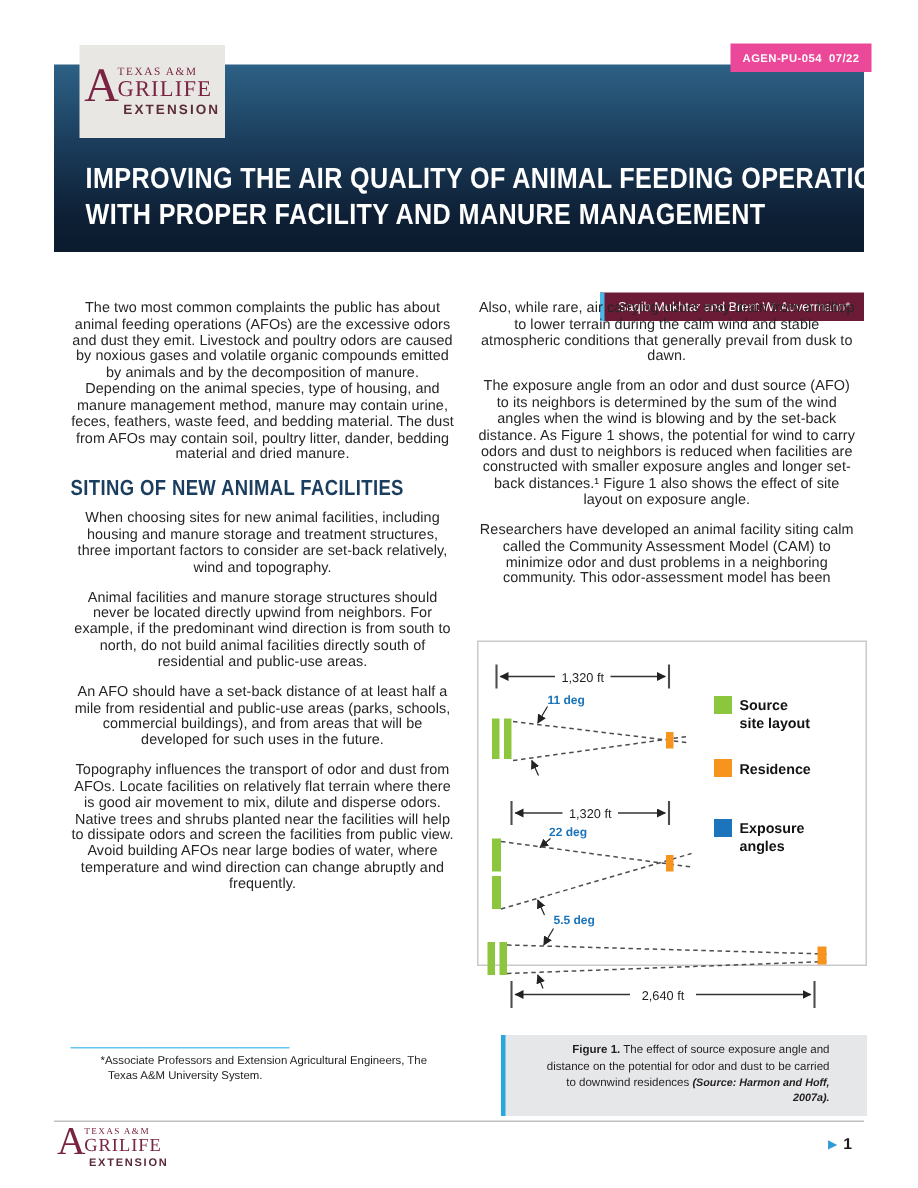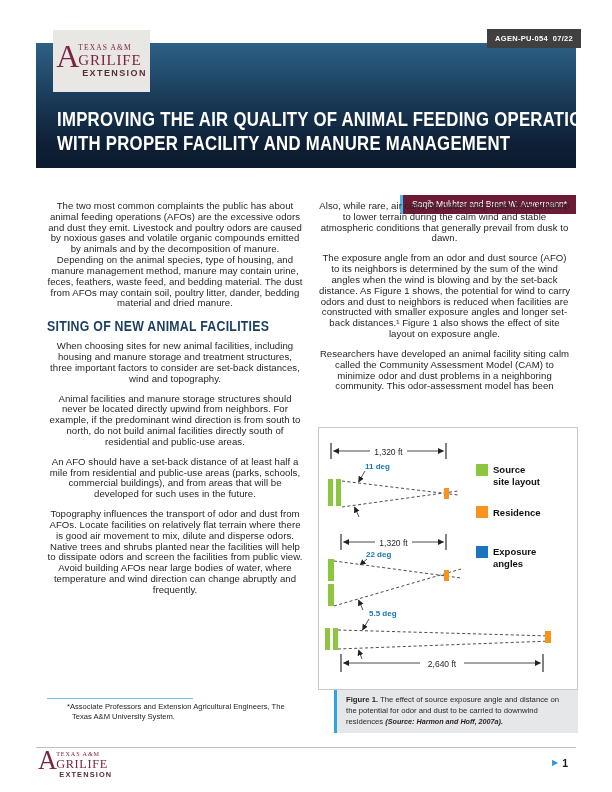--- a/index.html
+++ b/index.html
@@ -16,21 +16,21 @@
   .title-wrap { position:absolute; left:21px; top:64px; transform:scaleX(0.86); transform-origin:0 0; }
   .title-line {
     color:#ffffff; font-weight:bold; font-size:19.5px; line-height:24px;
     letter-spacing:0.3px; white-space:nowrap;
   }
   .logo-box {
     position:absolute; left:53px; top:30px; width:97px; height:62px;
     background:#e8e7e4; display:flex; align-items:center; justify-content:center;
   }
   .badge {
-    position:absolute; right:31px; top:29px; background:#404040; color:#fff;
+    position:absolute; right:31px; top:29px; background:#ec4899; color:#fff;
     font-size:7.5px; font-weight:bold; padding:5px 8px; letter-spacing:0.3px;
     white-space:pre;
   }
   .authors {
     position:absolute; right:36px; top:163px; background:#6b1b36; color:#fff;
     font-size:8.5px; padding:4px 9px 5px; border-left:3px solid #4ab8e8;
     white-space:nowrap;
     margin-top:32px;
   }
 
@@ -56,36 +56,36 @@
     letter-spacing:0.3px; white-space:nowrap; transform:scaleX(0.85); transform-origin:0 50%;
   }
 
   
   .footnote { position:absolute; left:47px; top:698px; width:252px; }
   .footnote-rule { width:146px; border-top:1.6px solid #66c6ee; margin-bottom:3px; }
   .footnote-text { font-size:7.6px; line-height:1.35; color:#1c1c1c; text-indent:-5px; padding-left:5px;margin-left:20px; }
 
   
   .figure-box {
-    position:absolute; left:318px; top:427px; width:260px; height:263px;
+    position:absolute; left:318px; top:427px; width:260px; height:217px;
     background:#fff; border:1px solid #c9c9c9; box-sizing:border-box;
   }
   .fig-svg { display:block; }
   .dim-label { font-family:"Liberation Sans",sans-serif; font-size:8.5px; fill:#231f20; }
   .ang-label { font-family:"Liberation Sans",sans-serif; font-size:8px; font-weight:bold; fill:#1b75bc; }
   .leg-label { font-family:"Liberation Sans",sans-serif; font-size:9.5px; font-weight:bold; fill:#111; }
   .dash  { stroke:#4d4d4d; stroke-width:1; stroke-dasharray:3,2.4; fill:none; }
   .tick  { stroke:#4d4d4d; stroke-width:1.4; }
   .dim   { stroke:#333; stroke-width:0.9; }
   .arrow-line { stroke:#222; stroke-width:0.8; fill:none; }
 
   .caption {
     position:absolute; left:334px; top:690px; width:244px; box-sizing:border-box;
-    background:#e6e7e8; border-left:3px solid #29a8df; padding:5px 9px 6px;
-    font-size:7.7px; line-height:1.4; text-align:left; color:#231f20;
+    background:#e6e7e8; border-left:3px solid #29a8df; padding:5px 25px 6px;
+    font-size:7.7px; line-height:1.4; text-align:right; color:#231f20;
   }
   .cap-b   { font-weight:bold; }
   .cap-src { font-weight:bold; font-style:italic; font-size:7.2px; }
 
   
   .footer-rule { position:absolute; left:36px; top:747px; width:540px; border-top:1px solid #bfbfbf; }
   .page-num { position:absolute; left:552px; top:757px; display:flex; align-items:center; gap:4px; }
   .page-arrow { color:#2e9bd6; font-size:8px; line-height:1; }
   .page-num-val { font-size:10.5px; font-weight:bold; color:#1a1a1a; }
 </style>
@@ -113,21 +113,21 @@
       <div class="al-ext">EXTENSION</div>
     </div>
   </div>
 
   <div class="badge">AGEN-PU-054  07/22</div>
   <div class="authors">Saqib Mukhtar and Brent W. Auvermann*</div>
 
   <div class="col left-col">
     <p>The two most common complaints the public has about animal feeding operations (AFOs) are the excessive odors and dust they emit. Livestock and poultry odors are caused by noxious gases and volatile organic compounds emitted by animals and by the decomposition of manure. Depending on the animal species, type of housing, and manure management method, manure may contain urine, feces, feathers, waste feed, and bedding material. The dust from AFOs may contain soil, poultry litter, dander, bedding material and dried manure.</p>
     <div class="sec-heading">SITING OF NEW ANIMAL FACILITIES</div>
-    <p>When choosing sites for new animal facilities, including housing and manure storage and treatment structures, three important factors to consider are set-back distances, wind and topography.</p>
+    <p>When choosing sites for new animal facilities, including housing and manure storage and treatment structures, three important factors to consider are set-back relatively, wind and topography.</p>
     <p>Animal facilities and manure storage structures should never be located directly upwind from neighbors. For example, if the predominant wind direction is from south to north, do not build animal facilities directly south of residential and public-use areas.</p>
     <p>An AFO should have a set-back distance of at least half a mile from residential and public-use areas (parks, schools, commercial buildings), and from areas that will be developed for such uses in the future.</p>
     <p>Topography influences the transport of odor and dust from AFOs. Locate facilities on relatively flat terrain where there is good air movement to mix, dilute and disperse odors. Native trees and shrubs planted near the facilities will help to dissipate odors and screen the facilities from public view. Avoid building AFOs near large bodies of water, where temperature and wind direction can change abruptly and frequently.</p>
   </div>
 
   <div class="footnote">
     <div class="footnote-rule"></div>
     <div class="footnote-text">*Associate Professors and Extension Agricultural Engineers, The Texas A&amp;M University System.</div>
   </div>
 

